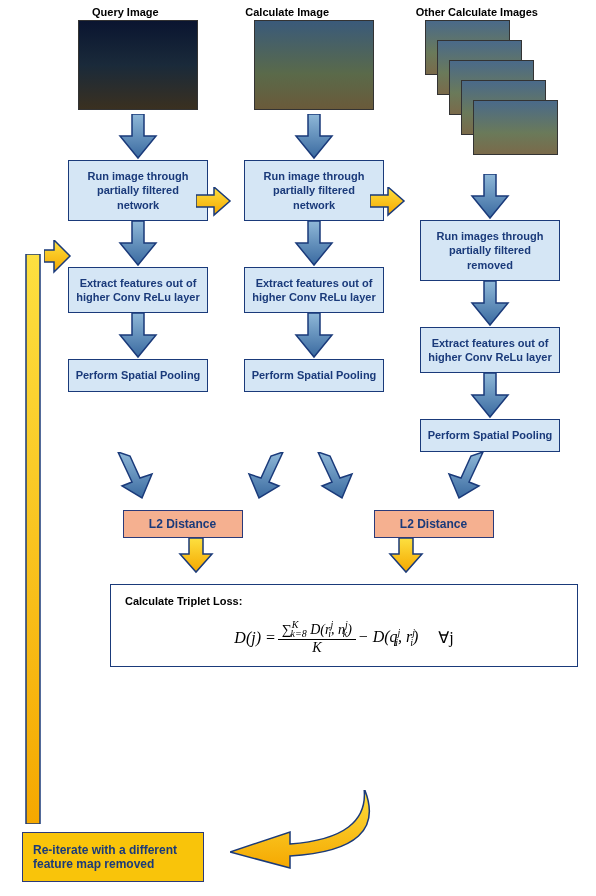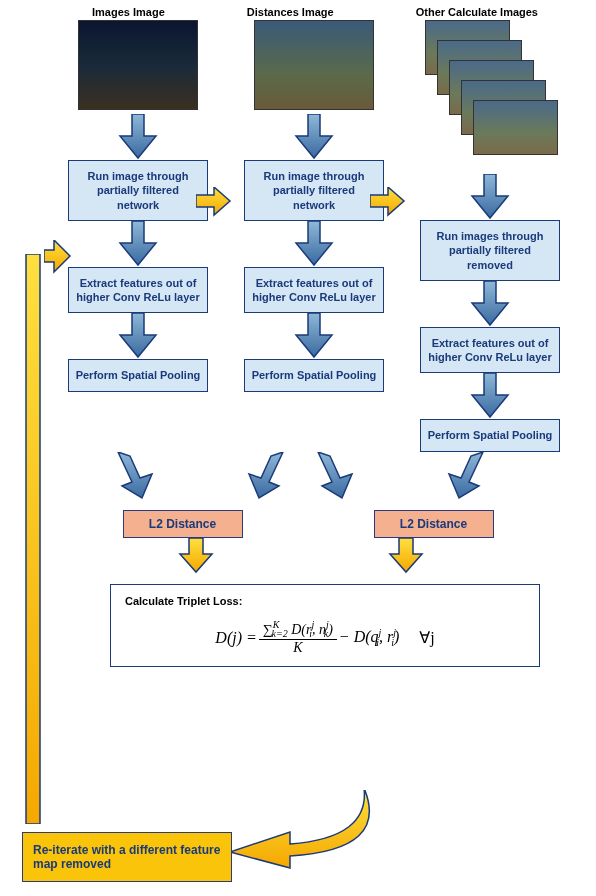--- a/index.html
+++ b/index.html
@@ -80,21 +80,21 @@
   }
   .l2-row {
     display: flex;
     justify-content: space-around;
     padding: 0 40px 0 60px;
     margin-top: 8px;
     gap: 6px;
   }
   .l2-wrap { width: 240px; display: flex; justify-content: center; }
   .formula-box {
-    width: 430px;
+    width: 468px;
     margin: 8px 0 0 110px;
     border: 1.5px solid #1a3a7a;
     background: #fff;
     padding: 10px 14px;
     position: relative;
   }
   .formula-title {
     font-size: 11px;
     font-weight: bold;
     margin-bottom: 12px;
@@ -110,21 +110,21 @@
     align-items: center;
     gap: 2px;
   }
   .frac { display: inline-flex; flex-direction: column; align-items: center; font-size: 14px; }
   .frac-num { border-bottom: 1px solid #000; padding: 0 4px; }
   .frac-den { padding: 0 4px; }
   .reiter-box {
     position: absolute;
     left: 22px;
     bottom: 14px;
-    width: 210px;
+    width: 182px;
     background: #f9c40a;
     border: 1.5px solid #2a3a7a;
     padding: 10px;
     font-size: 12px;
     font-weight: bold;
     color: #1a3a7a;
     text-align: left;
   }
   .converge-row {
     position: relative;
@@ -151,22 +151,22 @@
     left: 230px;
     bottom: 26px;
   }
   .sup { font-size: 10px; vertical-align: super; font-style: italic; }
   .sub { font-size: 10px; vertical-align: sub; font-style: italic; }
 </style>
 </head>
 <body>
 
 <div class="col-headers">
-  <div class="col-header">Images Image</div>
-  <div class="col-header">Distances Image</div>
+  <div class="col-header">Query Image</div>
+  <div class="col-header">Calculate Image</div>
   <div class="col-header">Other Calculate Images</div>
 </div>
 
 <div class="columns">
 
   <div class="column">
     <div class="img-placeholder night"></div>
     <svg class="arrow-down-svg" width="40" height="46">
         <defs>
           <linearGradient id="gblue" x1="0" y1="0" x2="0" y2="1">
@@ -271,21 +271,21 @@
       <path d="M11 0 H25 V16 H34 L18 34 L2 16 H11 Z" fill="url(#gyel)" stroke="#1a3a7a" stroke-width="1.5"></path>
     </svg>
 </div>
 
 <div class="formula-box">
   <div class="formula-title">Calculate Triplet Loss:</div>
   <div class="formula-math">
     <span>D(j) = </span>
     <span class="frac">
       <span class="frac-num">
-        <span>∑</span><span class="sup">K</span><span class="sub" style="margin-left:-8px;">k=2</span><span> D(r</span><span class="sup">j</span><span class="sub" style="margin-left:-5px;">i</span><span>, n</span><span class="sup">j</span><span class="sub" style="margin-left:-5px;">k</span><span>)</span>
+        <span>∑</span><span class="sup">K</span><span class="sub" style="margin-left:-8px;">k=8</span><span> D(r</span><span class="sup">j</span><span class="sub" style="margin-left:-5px;">i</span><span>, n</span><span class="sup">j</span><span class="sub" style="margin-left:-5px;">k</span><span>)</span>
       </span>
       <span class="frac-den">K</span>
     </span>
     <span>
       <span> − D(q</span><span class="sup">j</span><span class="sub" style="margin-left:-5px;">i</span><span>, r</span><span class="sup">j</span><span class="sub" style="margin-left:-5px;">i</span><span>)</span>
     </span>
     <span style="margin-left:18px;font-style:normal;">∀j</span>
   </div>
 </div>
 

